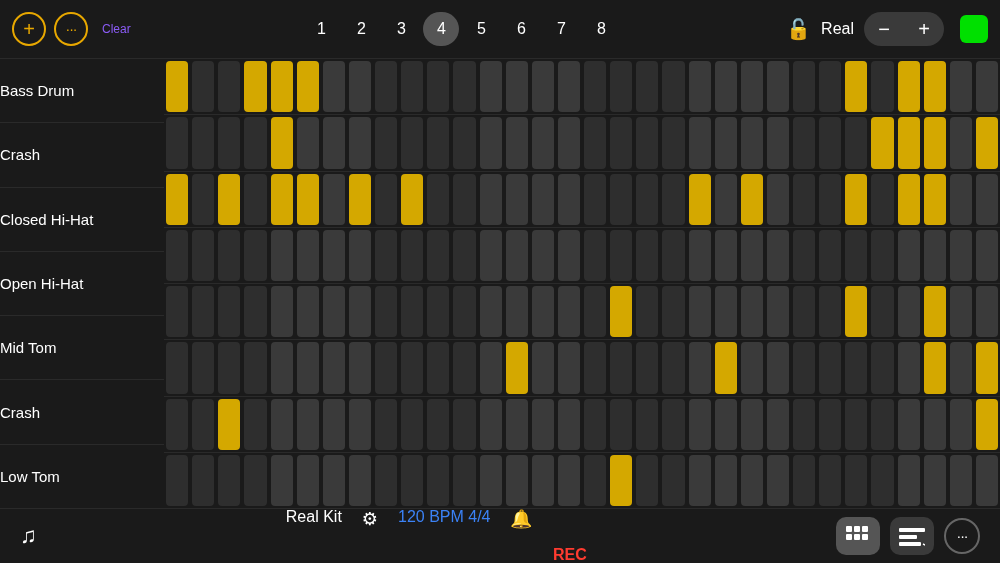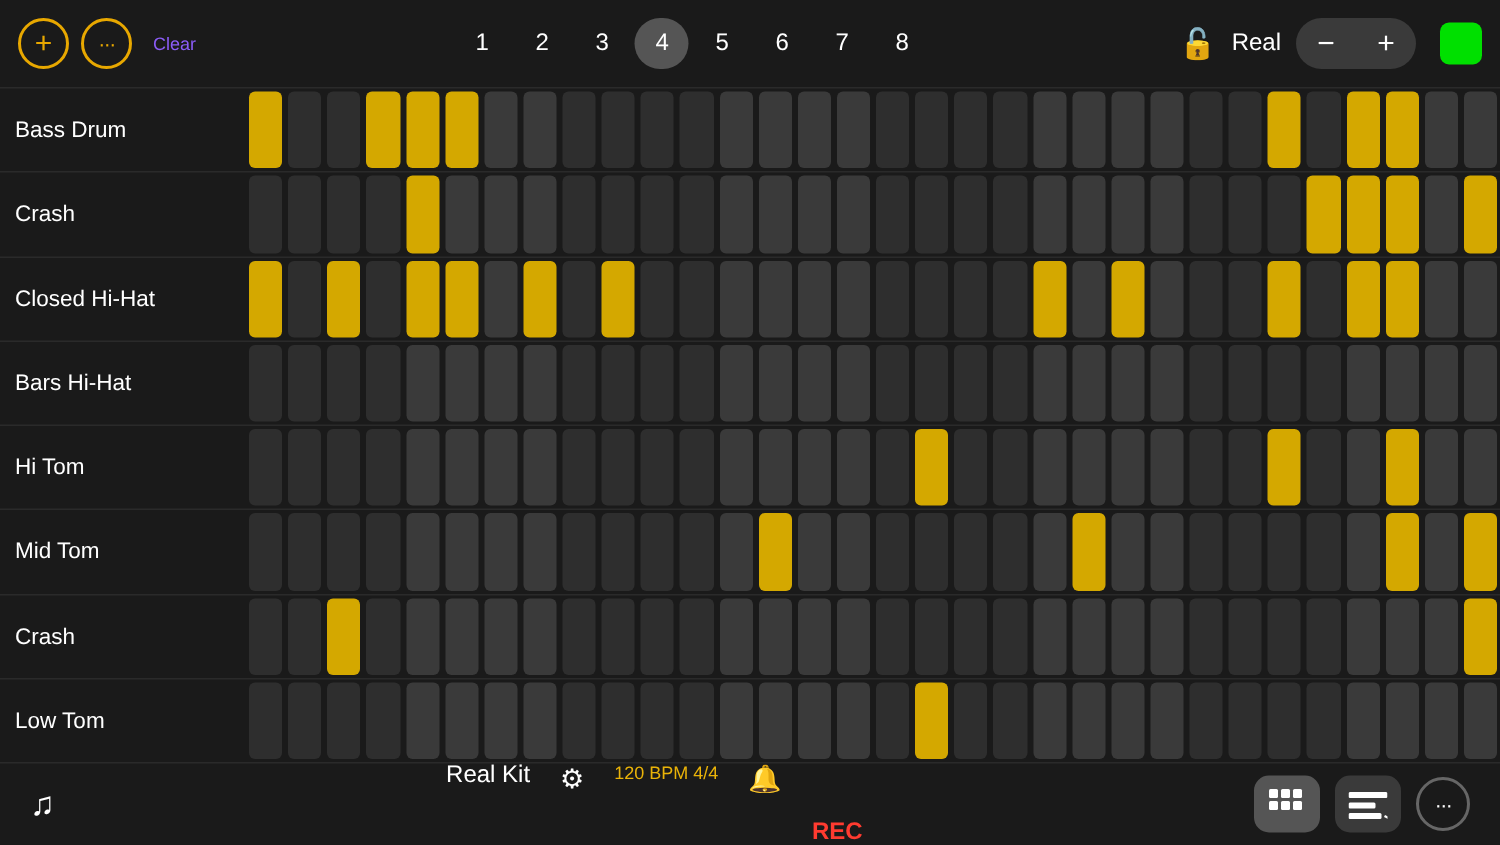--- a/index.html
+++ b/index.html
@@ -124,21 +124,20 @@
       width: 164px;
       flex-shrink: 0;
       display: flex;
       flex-direction: column;
     }
 
     .row-label {
       flex: 1;
       display: flex;
       align-items: center;
-      padding-left: 10px;
       font-size: 15px;
       font-weight: 400;
       color: #fff;
       border-top: 1px solid #2a2a2a;
     }
 
     .grid-scroll {
       flex: 1;
       overflow: hidden;
     }
@@ -182,21 +181,21 @@
       align-items: center;
       gap: 6px;
     }
     .music-icon { font-size: 22px; color: #fff; }
     .footer-center {
       display: flex;
       gap: 20px;
     }
     .kit-name { color: #fff; font-size: 16px; }
     .sliders-icon { color: #fff; font-size: 18px; }
-    .bpm-text { color: #eab308; font-size: 12px; font-weight: 500; }
+    .bpm-text { color: #3b82f6; font-size: 16px; font-weight: 500; }
     .metronome-icon { color: #fff; font-size: 18px; }
     .rec-btn { color: #ff3b30; font-size: 16px; font-weight: 600; cursor: pointer; margin-top: 38px; }
     .footer-right {
       display: flex;
       align-items: center;
       gap: 10px;
     }
     .grid-icon-btn {
       background: #3a3a3a;
       border-radius: 10px;
@@ -262,22 +261,21 @@
     </div>
     <div class="green-dot"></div>
   </div>
 </div>
 
 <div class="grid-container">
   <div class="row-labels" id="row-labels">
       <div class="row-label">Bass Drum</div>
       <div class="row-label">Crash</div>
       <div class="row-label">Closed Hi-Hat</div>
-      <div class="row-label">Bars Hi-Hat</div>
-      <div class="row-label">Hi Tom</div>
+      <div class="row-label">Open Hi-Hat</div>
       <div class="row-label">Mid Tom</div>
       <div class="row-label">Crash</div>
       <div class="row-label">Low Tom</div>
     </div>
   <div class="grid-scroll">
     <div class="grid" id="beat-grid">
         <div class="grid-row">
           <div class="cell on"></div>
           <div class="cell off"></div>
           <div class="cell off"></div>

